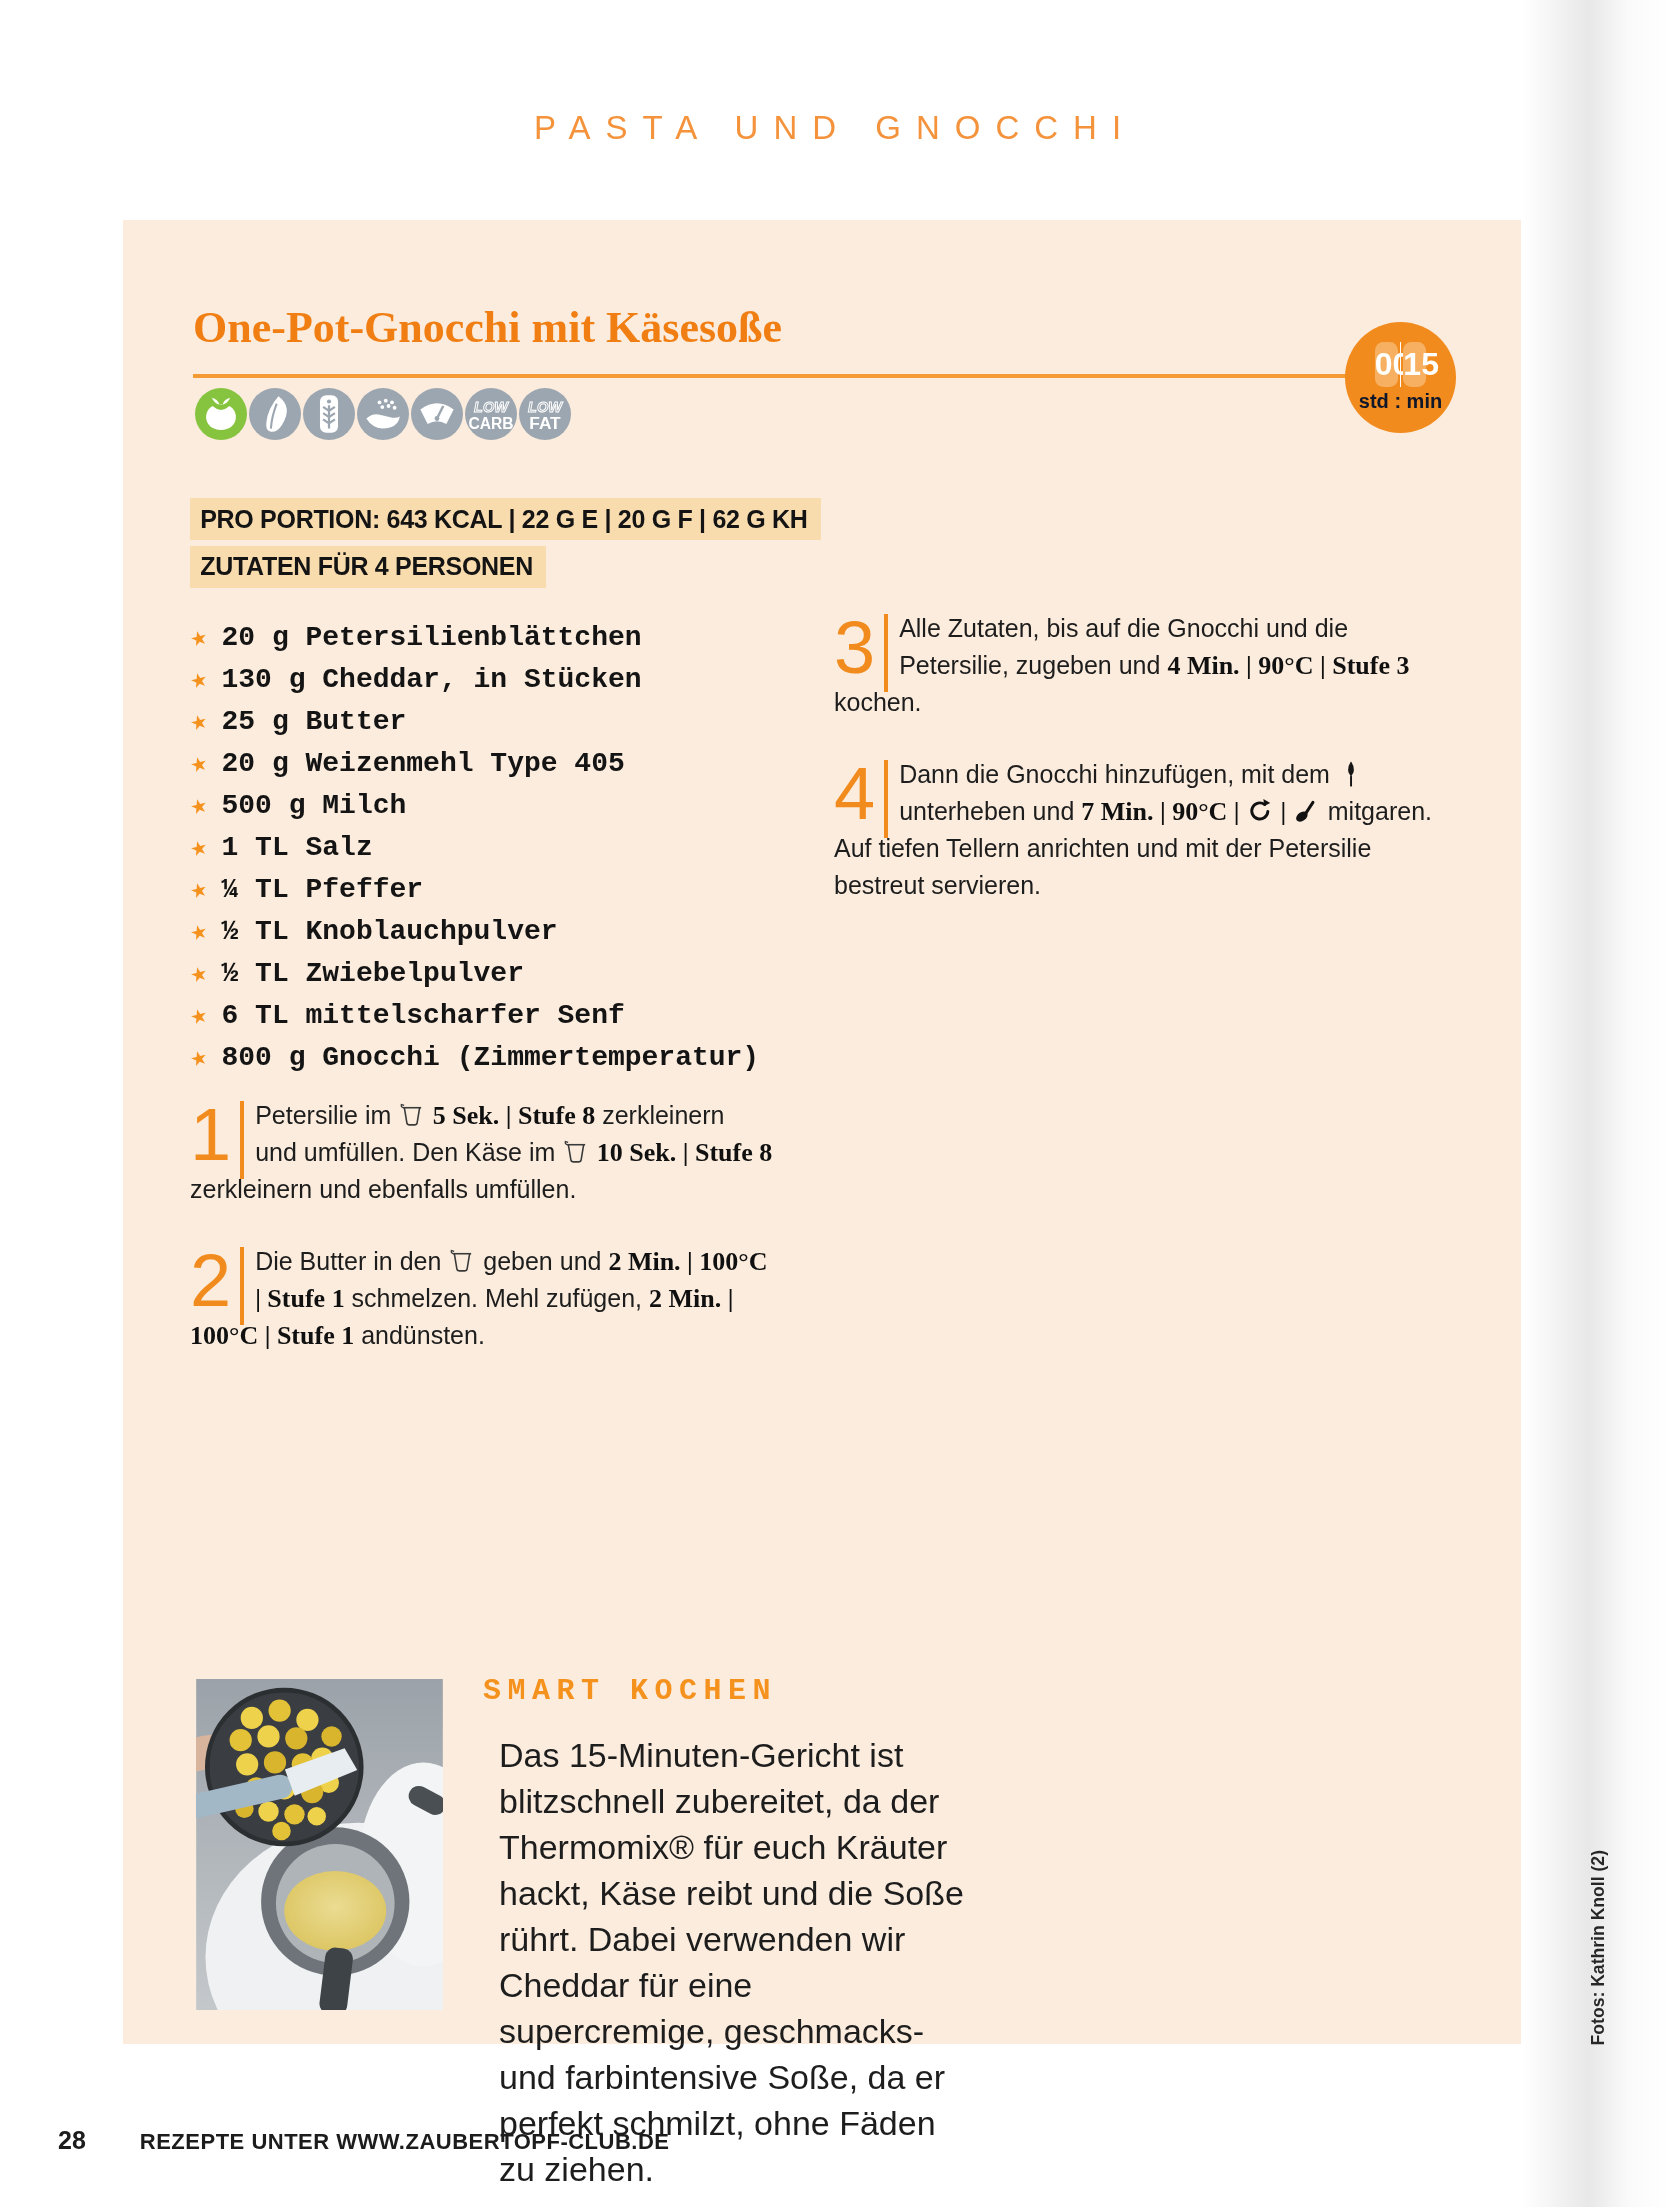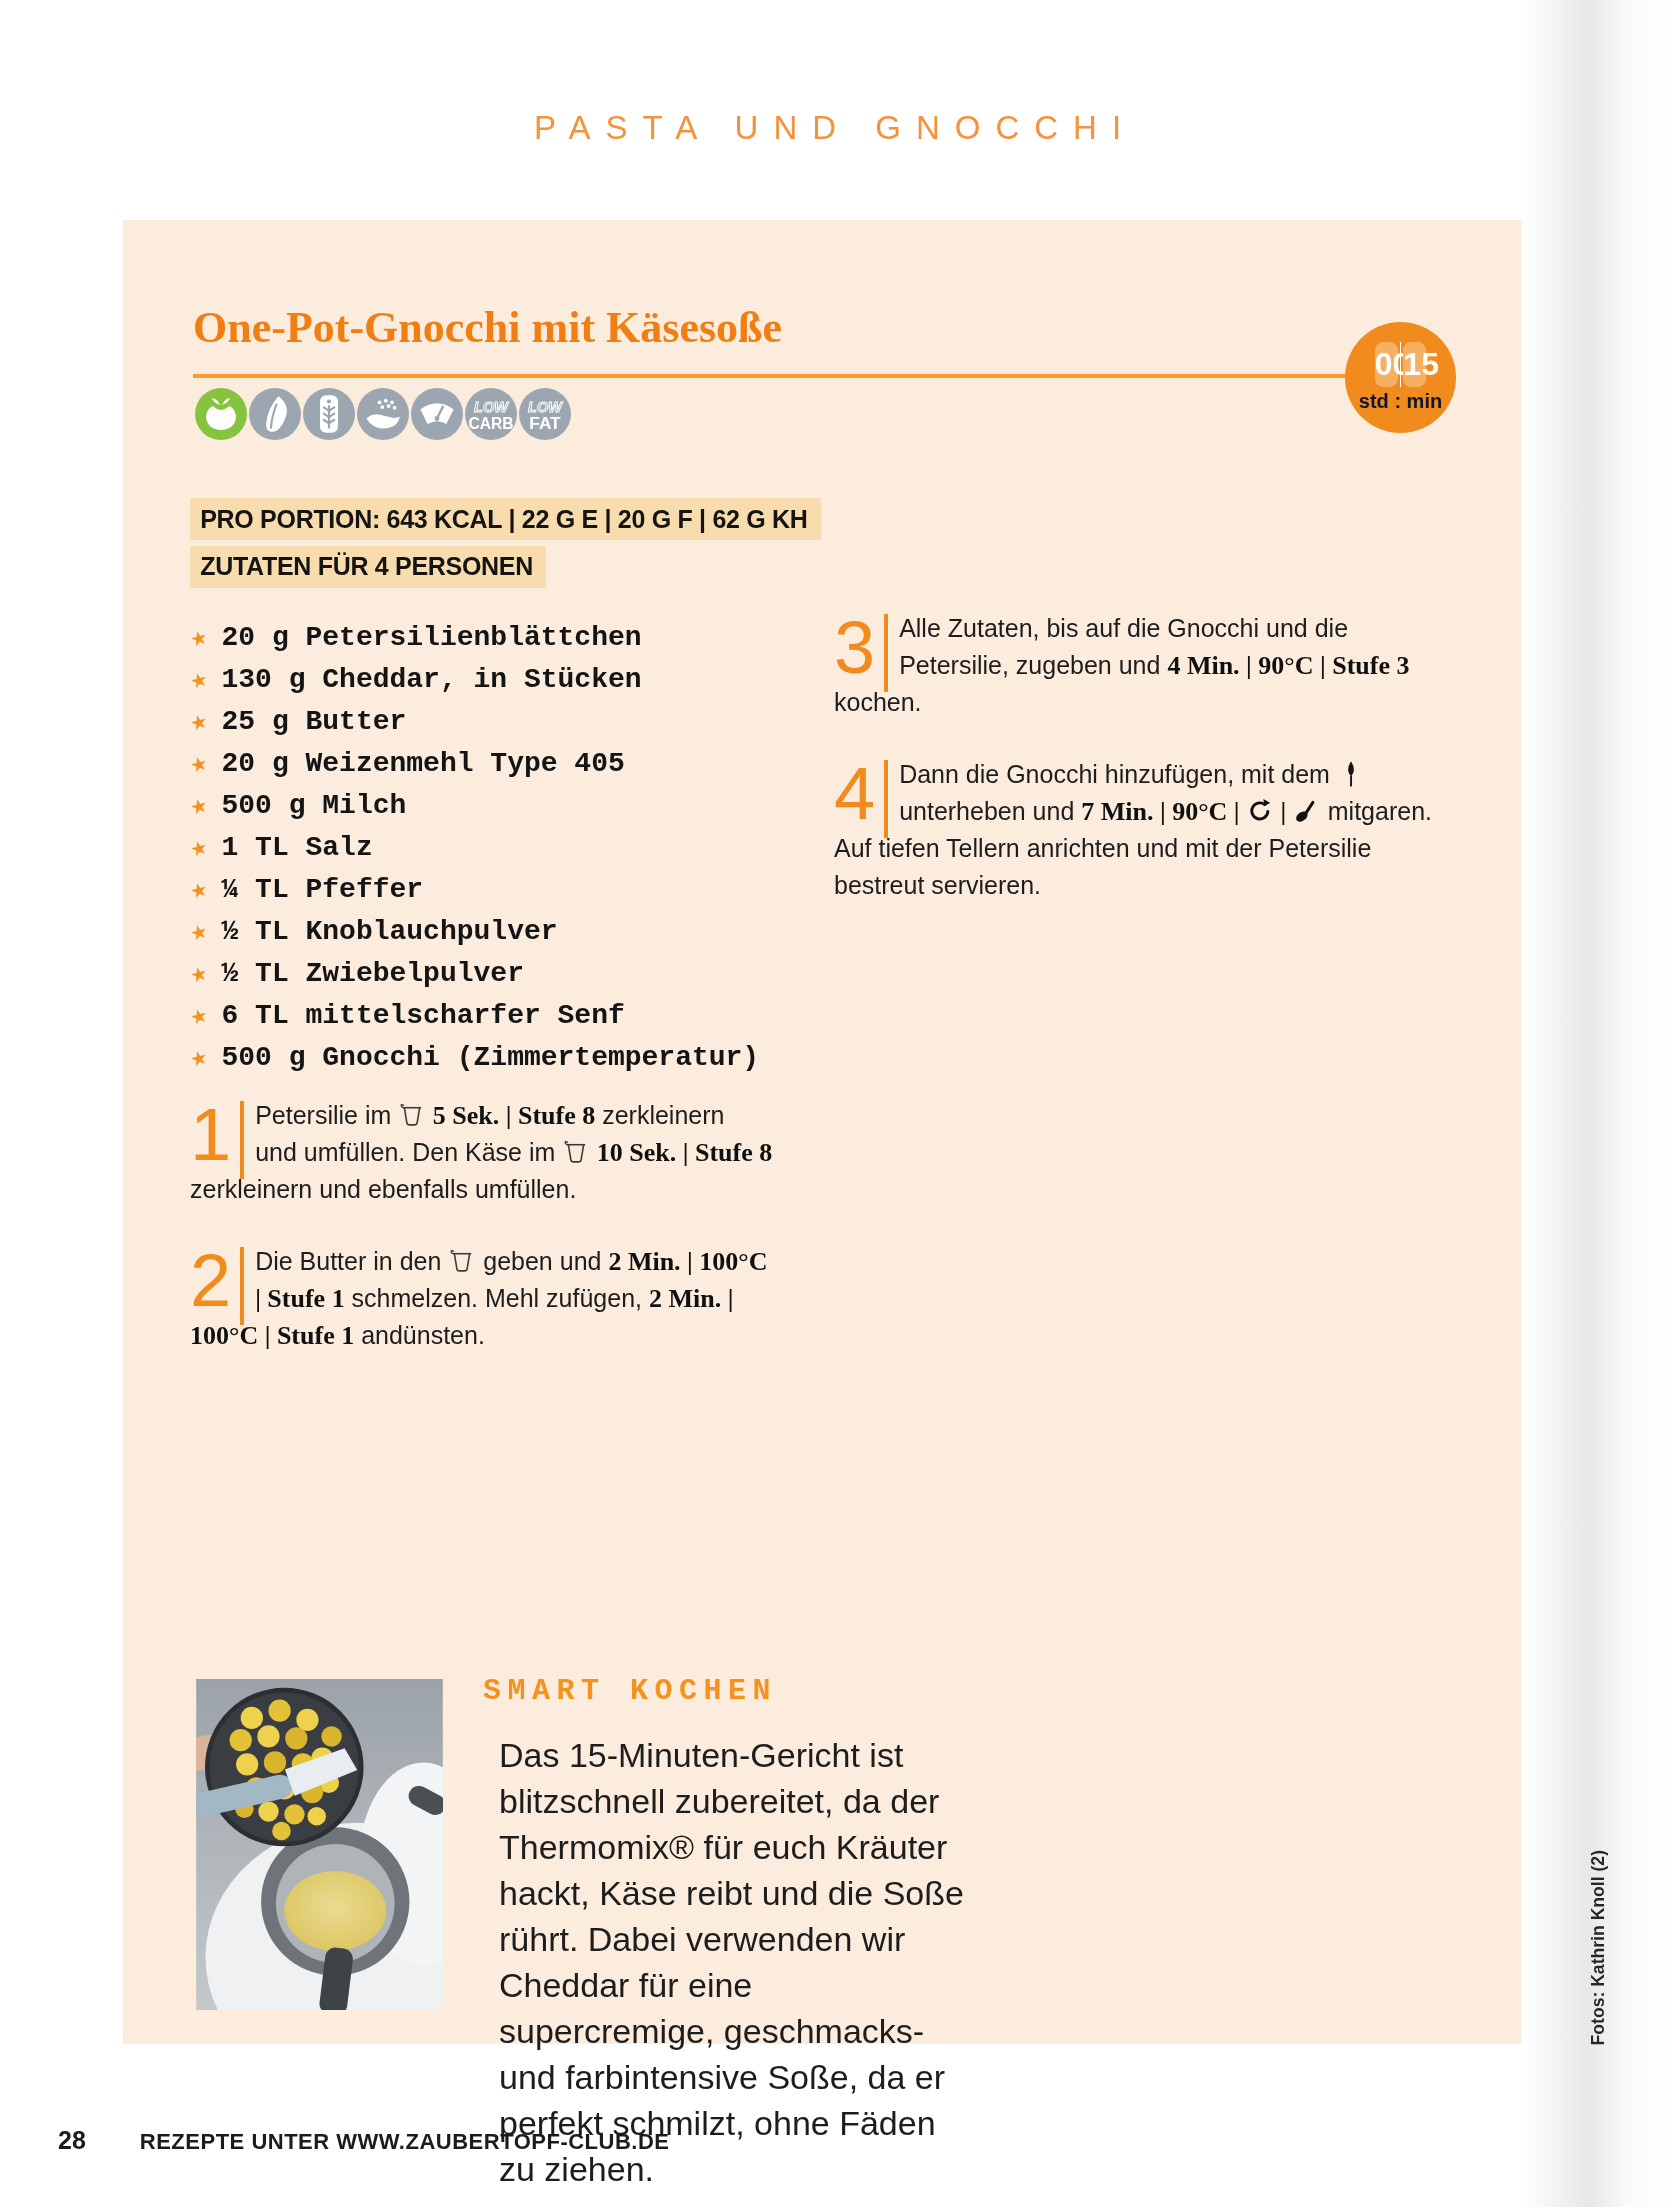--- a/index.html
+++ b/index.html
@@ -190,21 +190,21 @@
         <li>
           <span class="star">★</span>
           <span class="ing">½ TL Zwiebelpulver</span>
         </li>
         <li>
           <span class="star">★</span>
           <span class="ing">6 TL mittelscharfer Senf</span>
         </li>
         <li>
           <span class="star">★</span>
-          <span class="ing">500 g Gnocchi (Zimmertemperatur)</span>
+          <span class="ing">800 g Gnocchi (Zimmertemperatur)</span>
         </li>
       </ul>
 
     <div class="steps-left">
         <div class="step">
           <div class="stepnum">
             <span class="n">1</span>
             <span class="bar"></span>
           </div>
           <p class="steptext"><span>Petersilie im </span><span class="ticon"><svg viewBox="0 0 30 30">

